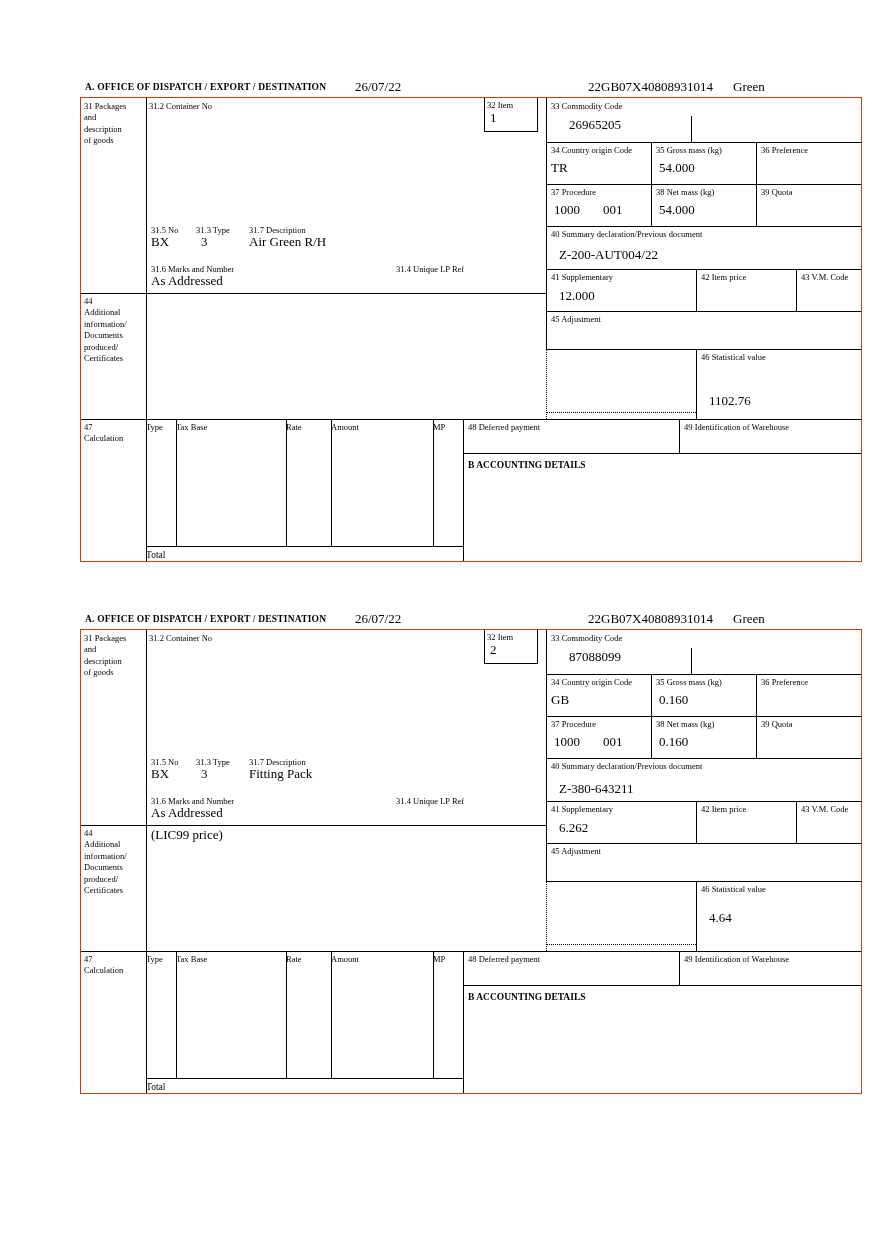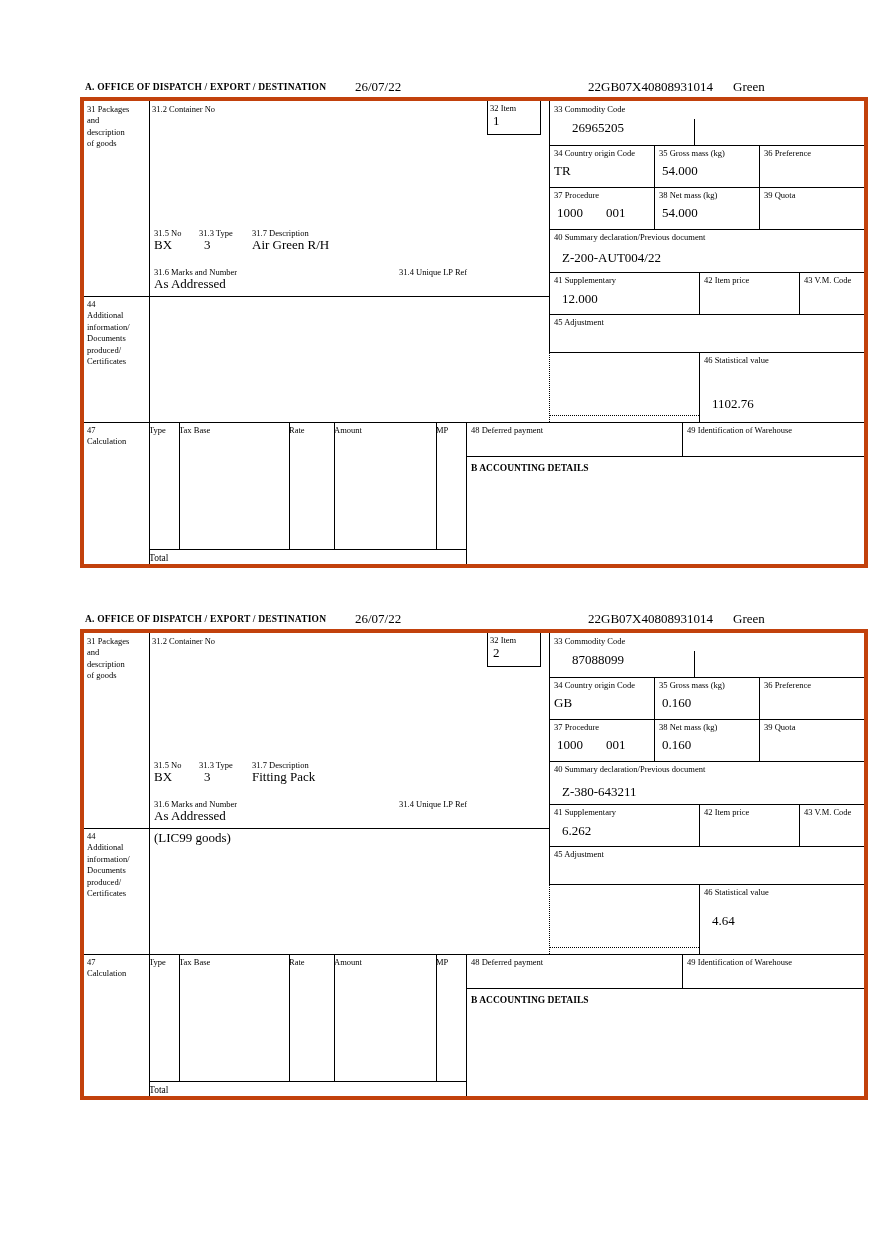--- a/index.html
+++ b/index.html
@@ -6,21 +6,21 @@
   #page{position:relative;width:882px;height:1250px;background:#fff;overflow:hidden;
         font-family:"Liberation Serif", serif;color:#000;}
   .block{position:absolute;left:80px;width:782px;height:482px;}
   .block:nth-child(1){top:78px;}
   .block:nth-child(2){top:610px;}
   .hdr{position:relative;height:19px;text-align:center;}
   .hdr-title{position:absolute;left:5px;top:4px;font-weight:bold;font-size:9.5px;letter-spacing:.2px;}
   .hdr-date{position:absolute;left:275px;top:1px;font-size:13px;}
   .hdr-ref{position:absolute;left:508px;top:1px;font-size:13px;}
   .hdr-status{position:absolute;left:653px;top:1px;font-size:13px;}
-  .form{position:relative;width:780px;height:463px;border:4px solid #c2410c;}
+  .form{position:relative;width:780px;height:463px;border:1px solid #c2410c;}
   .vl{position:absolute;width:0;border-left:1px solid #000;}
   .hl{position:absolute;height:0;border-top:1px solid #000;}
   .vl.dashed{border-left-style:dotted;}
   .hl.dashed{border-top-style:dotted;}
   .lbl{position:absolute;font-size:8.5px;line-height:1.35;white-space:pre-line;}
   .val{position:absolute;font-size:13px;line-height:1.15;white-space:pre;}
   .ctr{}
   .bold{font-weight:bold;}
   .box32{position:absolute;border:1px solid #000;border-top:none;}
 </style>
@@ -184,21 +184,21 @@
       </div>
       <div class="lbl" style="left:70px;top:127px">31.5 No</div>
       <div class="lbl" style="left:115px;top:127px">31.3 Type</div>
       <div class="lbl" style="left:168px;top:127px">31.7 Description</div>
       <div class="val" style="left:70px;top:137px">BX</div>
       <div class="val" style="left:120px;top:137px">3</div>
       <div class="val" style="left:168px;top:137px">Fitting Pack</div>
       <div class="lbl" style="left:70px;top:166px">31.6 Marks and Number</div>
       <div class="lbl" style="left:315px;top:166px">31.4 Unique LP Ref</div>
       <div class="val" style="left:70px;top:176px">As Addressed</div>
-      <div class="val" style="left:70px;top:198px">(LIC99 goods)</div>
+      <div class="val" style="left:70px;top:198px">(LIC99 price)</div>
 
       <div class="lbl" style="left:470px;top:3px">33 Commodity Code</div>
       <div class="val" style="left:488px;top:20px">87088099</div>
       <div class="lbl" style="left:470px;top:47px">34 Country origin Code</div>
       <div class="lbl" style="left:575px;top:47px">35 Gross mass (kg)</div>
       <div class="lbl" style="left:680px;top:47px">36 Preference</div>
       <div class="val" style="left:470px;top:63px">GB</div>
       <div class="val" style="left:578px;top:63px">0.160</div>
       <div class="lbl" style="left:470px;top:89px">37 Procedure</div>
       <div class="lbl" style="left:575px;top:89px">38 Net mass (kg)</div>

